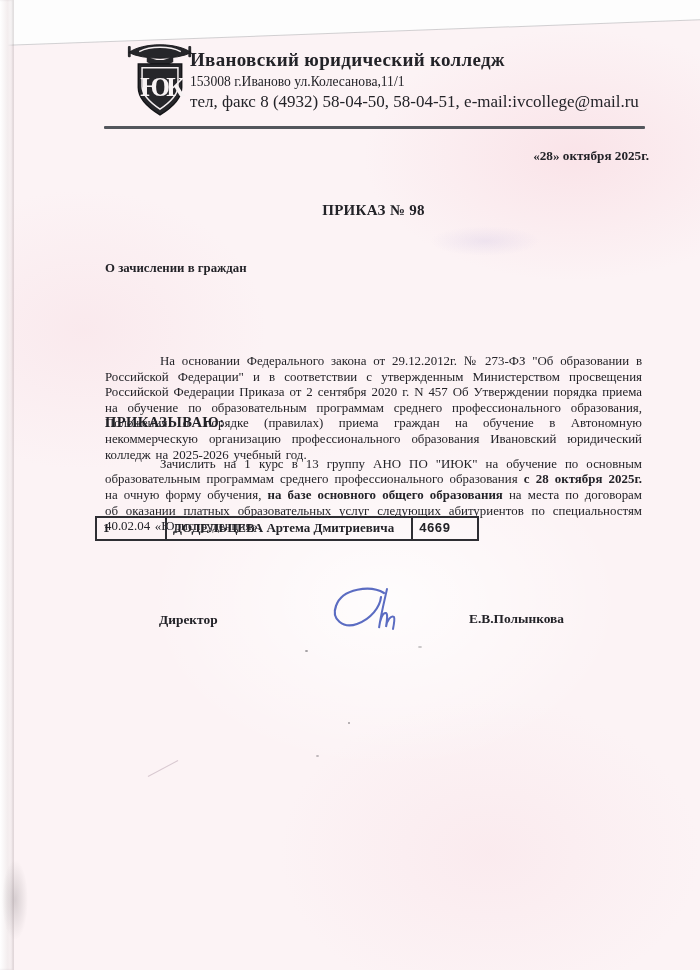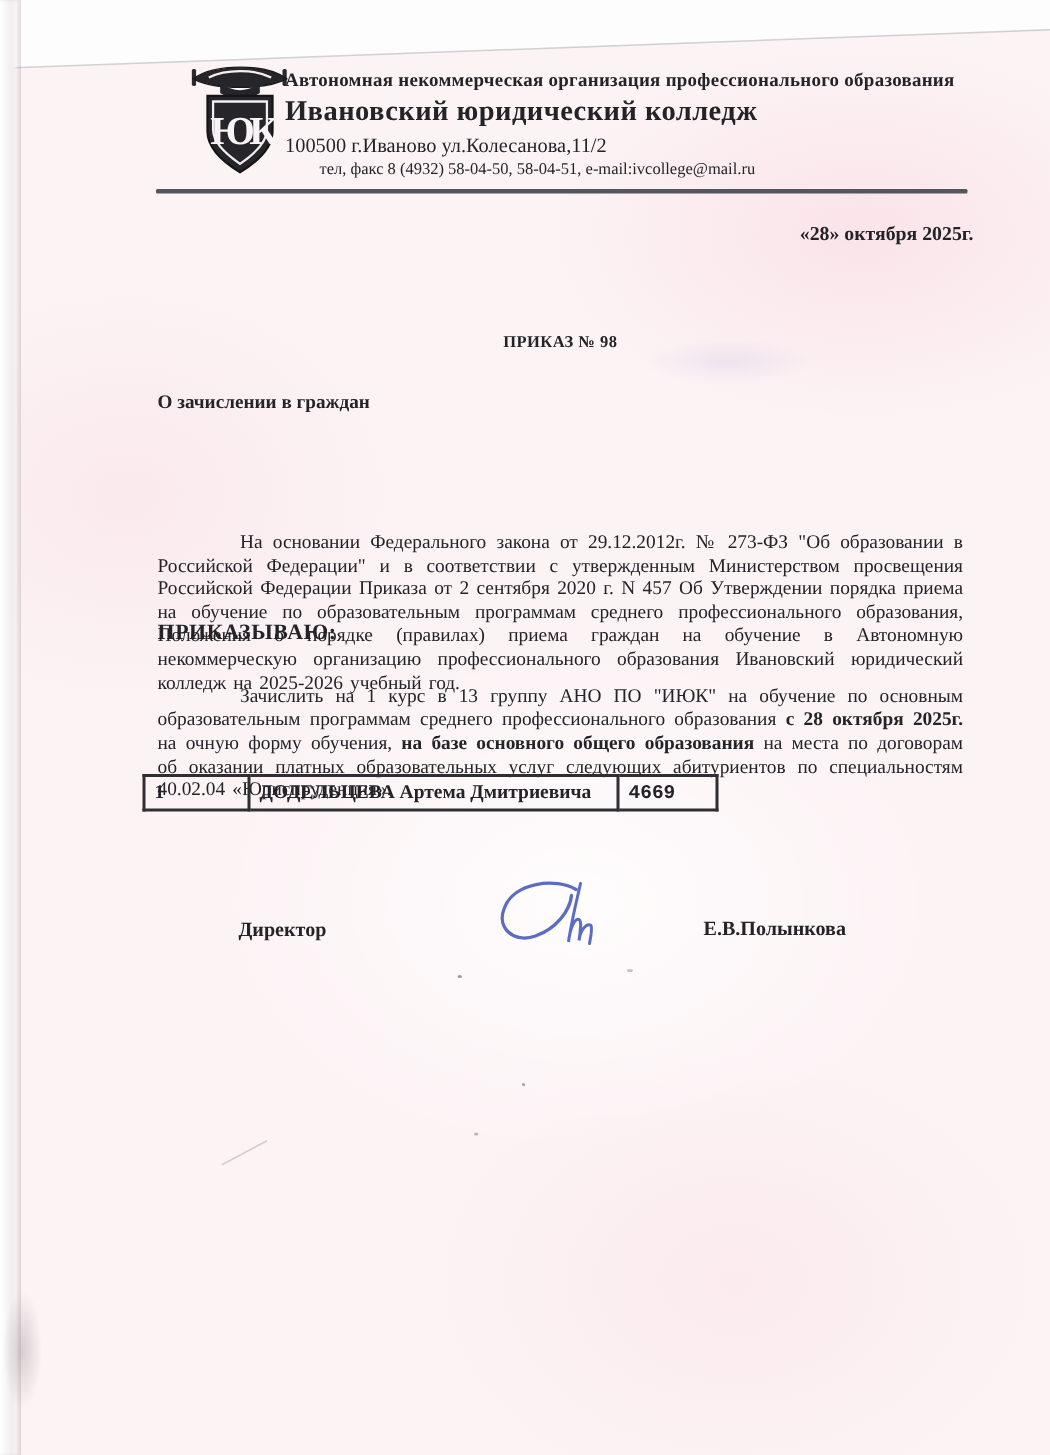--- a/index.html
+++ b/index.html
@@ -56,34 +56,34 @@
     position: absolute; left: 146px; top: 768px; width: 34px; height: 1px;
     background: rgba(150,120,140,.35); transform: rotate(-28deg);
   }
 
   
   .emblem { position: absolute; left: 126px; top: 38px; width: 68px; height: 82px; }
   .letterhead { position: absolute; left: 190px; top: 46px; width: 500px; }
   .org-type  { font-size: 12.6px; font-weight: bold; letter-spacing: .2px; white-space: nowrap; }
   .org-name  { font-size: 19px; font-weight: bold; margin-top: 3px; letter-spacing: .3px; }
   .org-addr  { font-size: 13.6px; margin-top: 3px; }
-  .org-tel   { font-size: 11px; margin-top: 2px; margin-left: 23px; }
+  .org-tel   { font-size: 17px; margin-top: 2px; }
   .head-rule {
     position: absolute; left: 104px; top: 126px; width: 541px; height: 3px;
     background: #53565c; border-radius: 1px;
   }
 
   
   .doc-date {
     position: absolute; left: 386px; top: 148px; width: 263px;
     text-align: right; font-weight: bold; font-size: 13.2px;
   }
   .doc-title {
     position: absolute; left: 105px; top: 202px; width: 537px;
-    text-align: center; font-weight: bold; font-size: 11px; letter-spacing: .3px; margin-top: 20px;
+    text-align: center; font-weight: bold; font-size: 15px; letter-spacing: .3px;
   }
   .doc-subject {
     position: absolute; left: 105px; top: 261px;
     font-weight: bold; font-size: 12.8px;
   }
   .para {
     position: absolute; left: 105px; width: 537px;
     font-size: 12.9px; line-height: 15.6px;
     text-align: justify; text-indent: 55px;
     word-spacing: 1.5px;
@@ -140,23 +140,22 @@
       <path d="M22 18 Q36 28 50 18 L50 25 Q36 34 22 25 Z" fill="#26262a"></path>
 
       <path d="M13 27 L59 27 L59 52 Q59 67 36 81 Q13 67 13 52 Z" fill="#26262a" stroke="#151518" stroke-width="1.5"></path>
       <path d="M17 31 L55 31 L55 51 Q55 62 36 75 Q17 62 17 51 Z" fill="none" stroke="#f4eef0" stroke-width="1.6"></path>
 
       <text x="37" y="61" text-anchor="middle" font-family="Liberation Serif, DejaVu Serif, serif" font-size="28" font-weight="bold" letter-spacing="-4" fill="#f8f3f4">ЮК</text>
     </svg>
   </div>
 
   <div class="letterhead">
-    <div class="org-type">Автономная некоммерческая организация профессионального образования</div>
     <div class="org-name">Ивановский юридический колледж</div>
-    <div class="org-addr">100500 г.Иваново ул.Колесанова,11/2</div>
+    <div class="org-addr">153008 г.Иваново ул.Колесанова,11/1</div>
     <div class="org-tel">тел, факс 8 (4932) 58-04-50, 58-04-51, e-mail:ivcollege@mail.ru</div>
   </div>
   <div class="head-rule"></div>
 
   <div class="doc-date">«28» октября 2025г.</div>
   <div class="doc-title">ПРИКАЗ № 98</div>
   <div class="doc-subject">О зачислении в граждан</div>
 
   <p class="para para-1">На основании Федерального закона от 29.12.2012г. № 273-ФЗ "Об образовании в Российской Федерации" и в соответствии с утвержденным Министерством просвещения Российской Федерации Приказа от 2 сентября 2020 г. N 457 Об Утверждении порядка приема на обучение по образовательным программам среднего профессионального образования, Положения о порядке (правилах) приема граждан на обучение в Автономную некоммерческую организацию профессионального образования Ивановский юридический колледж на 2025-2026 учебный год.</p>
 

